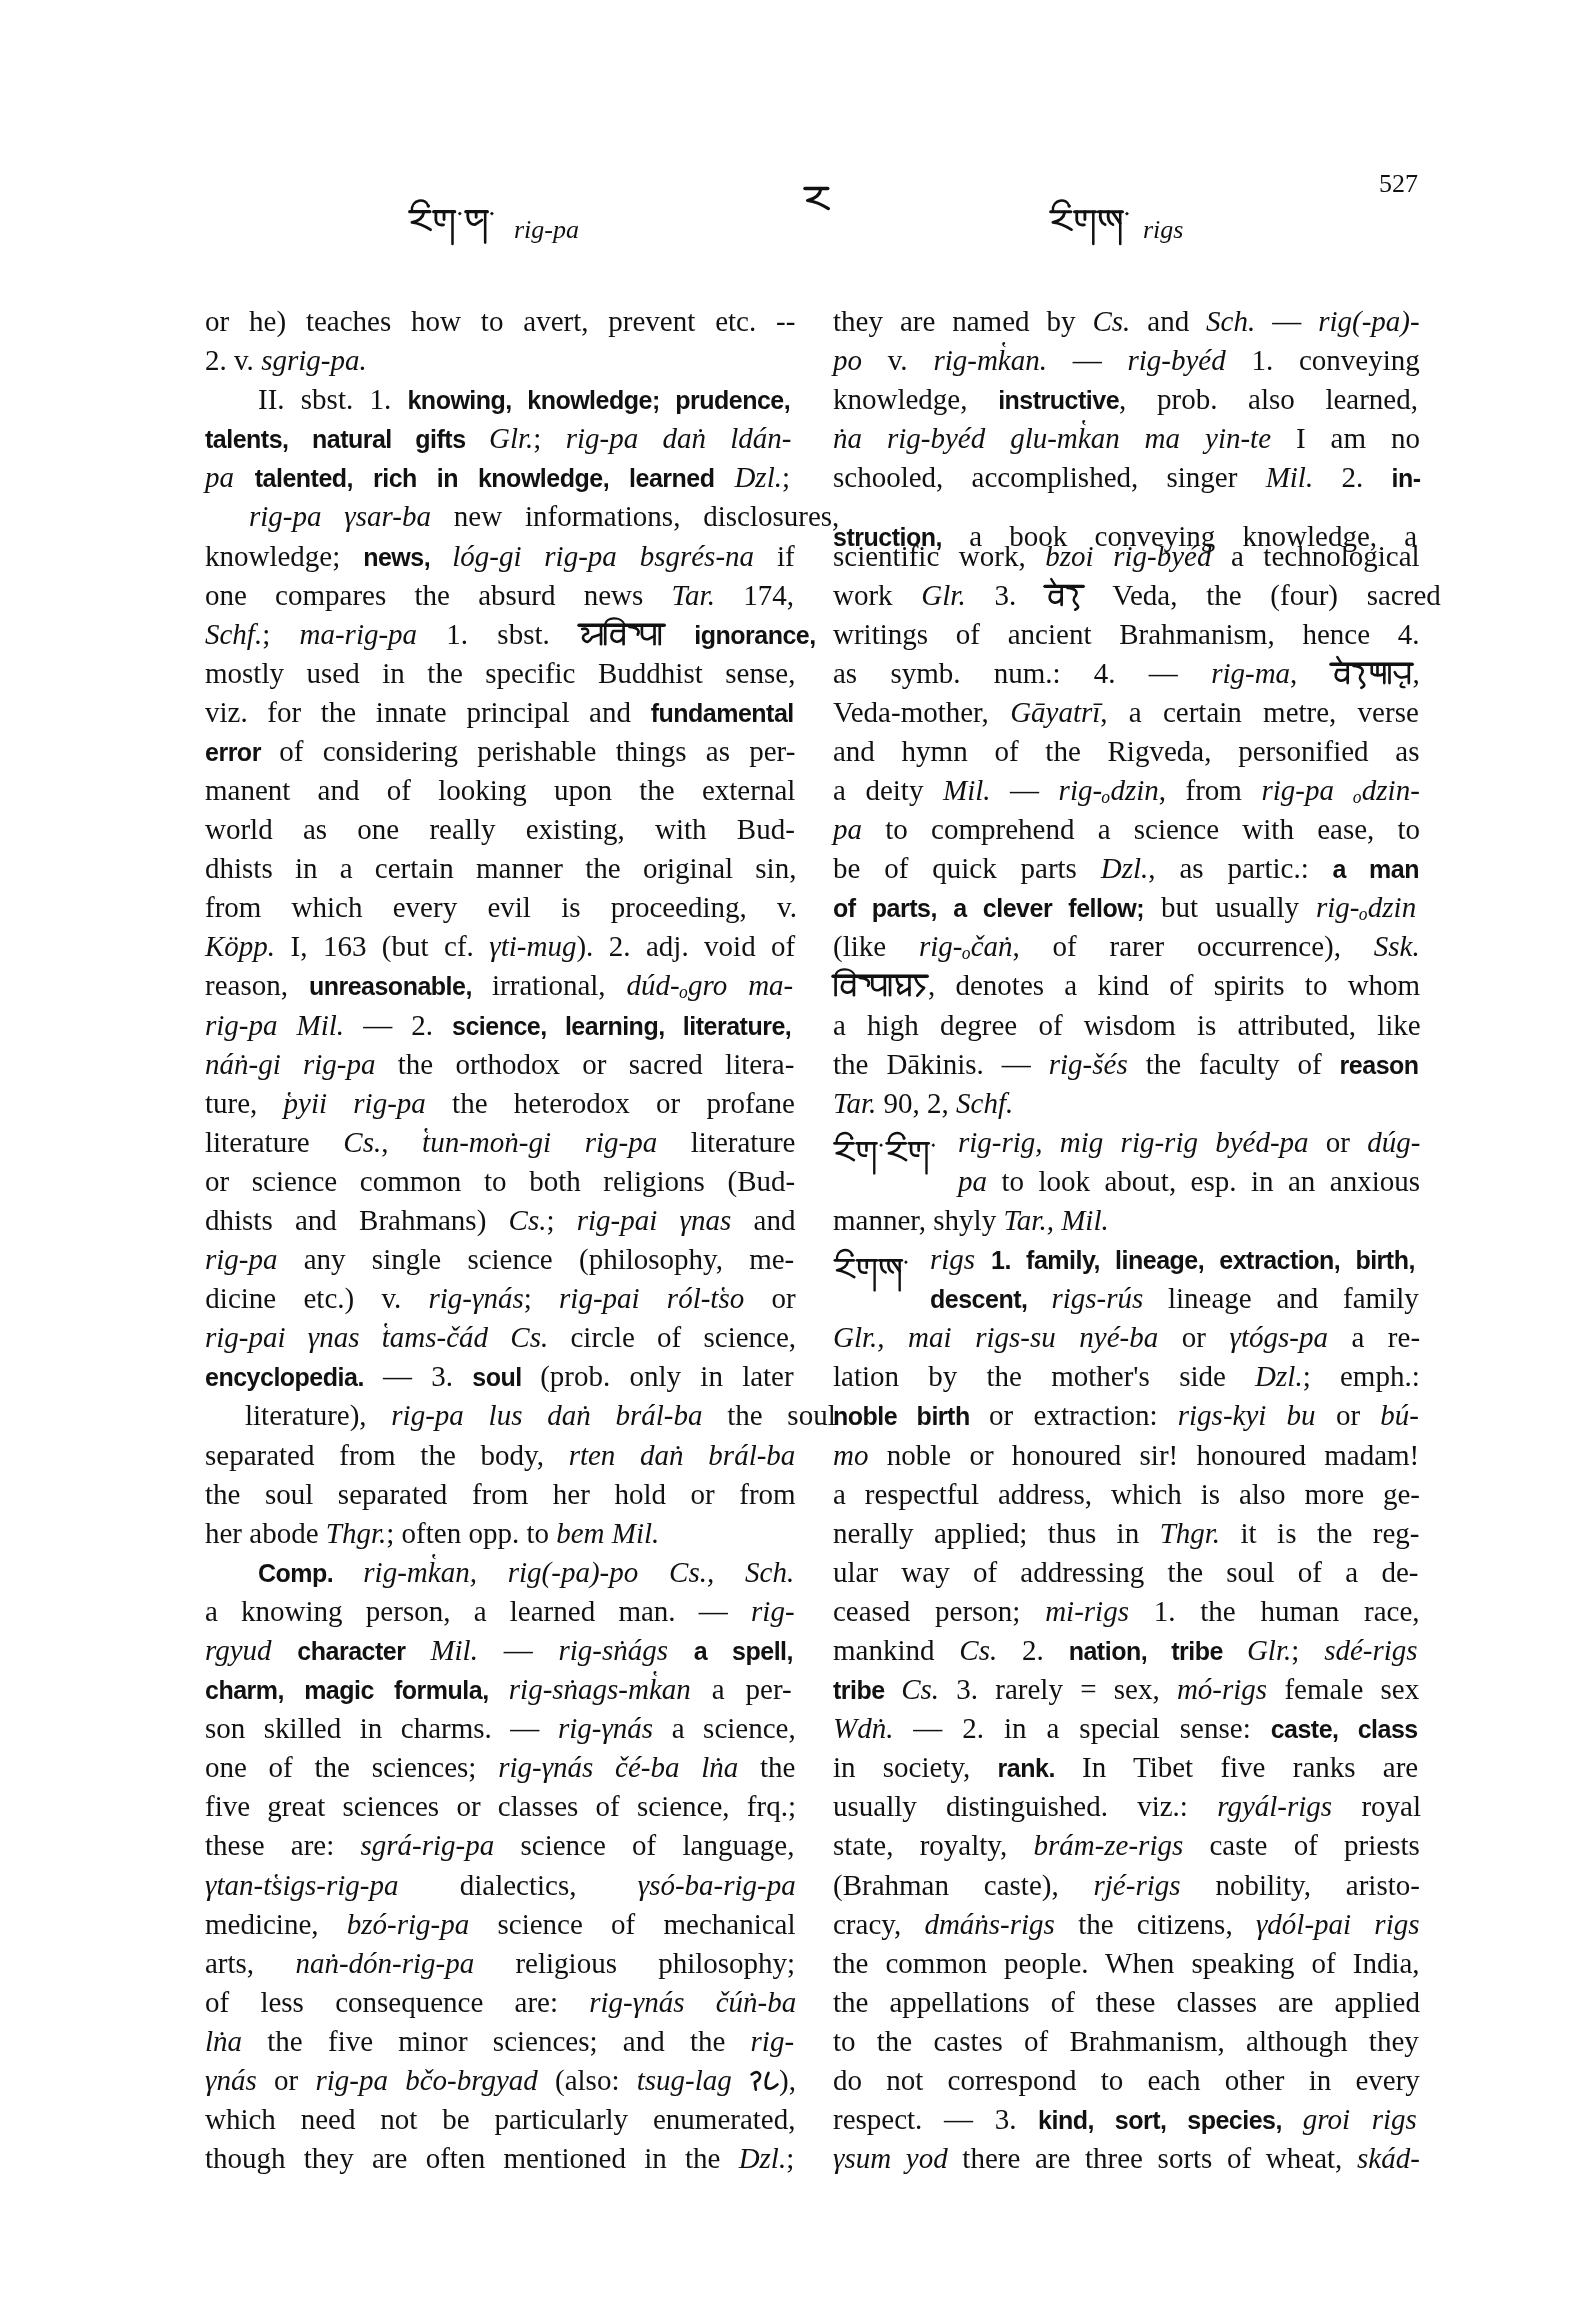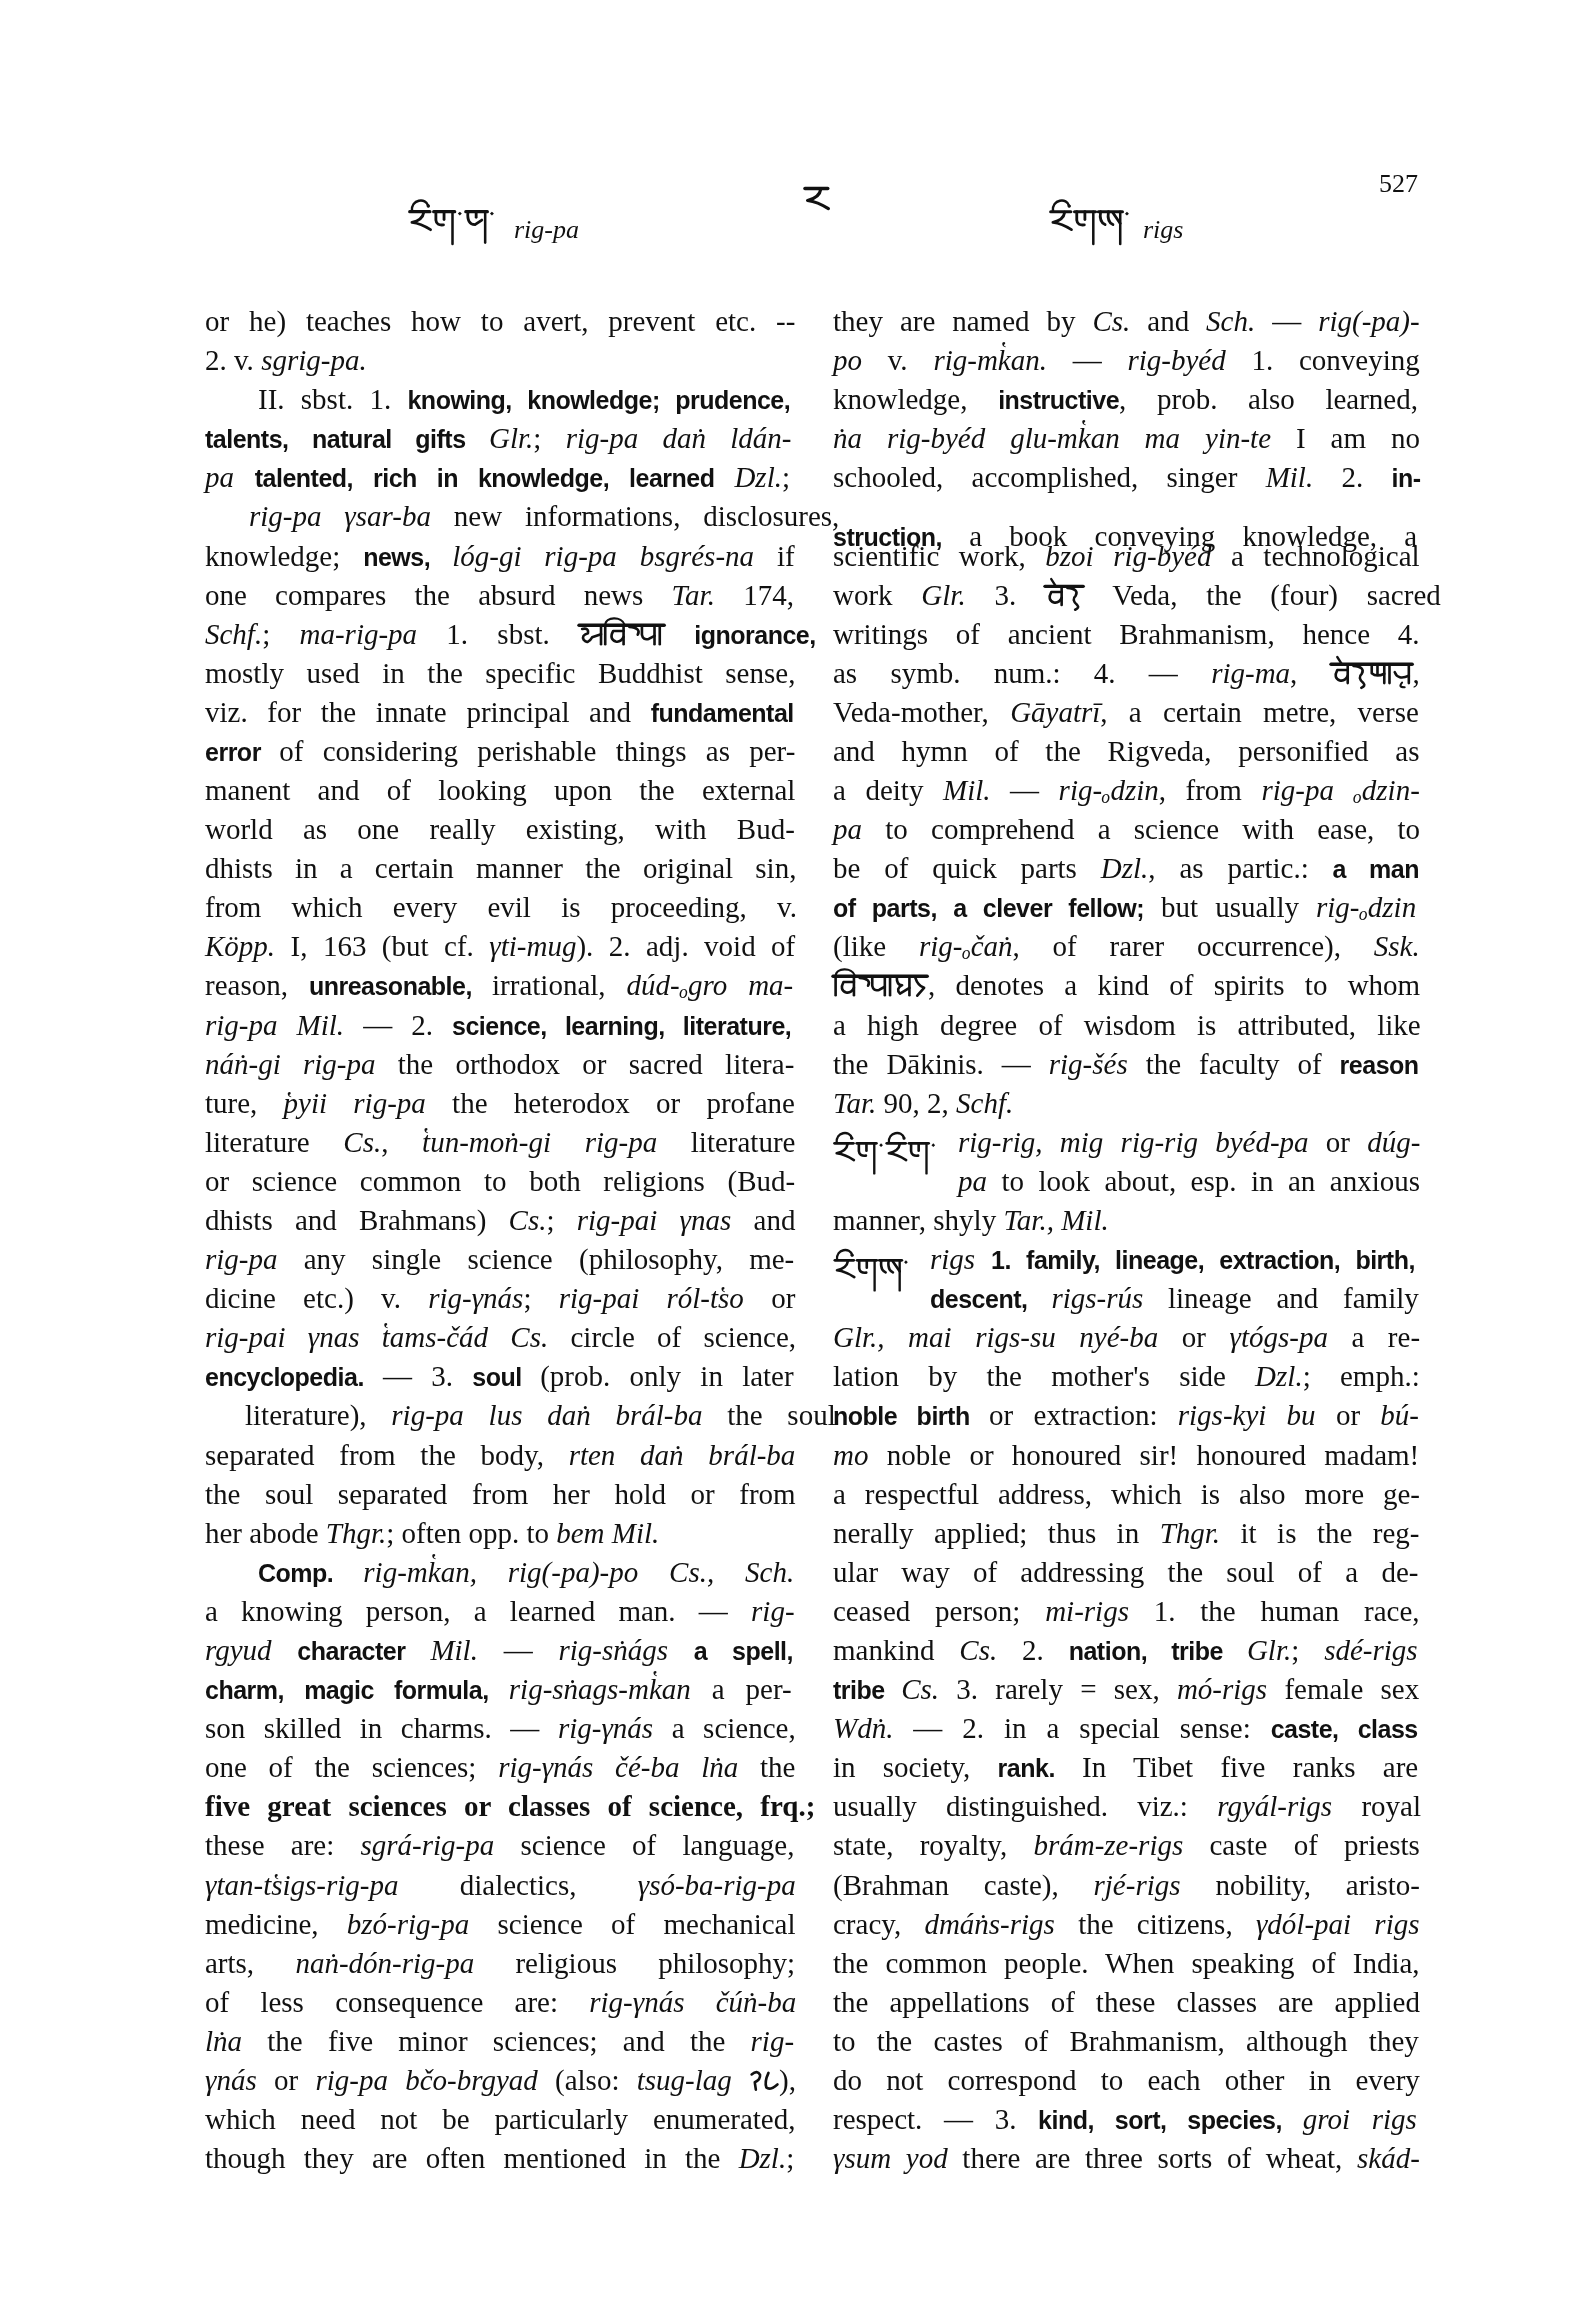--- a/index.html
+++ b/index.html
@@ -108,34 +108,34 @@
       <div class="line" style="top: 586px; padding-left: 0px;"><span class="ln" style="word-spacing: 23px;"><span class="s-r">from which every evil is proceeding, v.</span></span></div>
       <div class="line" style="top: 625px; padding-left: 0px;"><span class="ln" style="word-spacing: 8.2px;"><span class="s-i">Köpp.</span><span class="s-r"> I, 163 (but cf. </span><span class="s-i">γti-mug</span><span class="s-r">). 2. adj. void of</span></span></div>
       <div class="line" style="top: 664px; padding-left: 0px;"><span class="ln" style="word-spacing: 13.7px;"><span class="s-r">reason, </span><span class="s-b">unreasonable, </span><span class="s-r">irrational, </span><span class="s-i">dúd-ₒgro ma-</span></span></div>
       <div class="line" style="top: 704px; padding-left: 0px;"><span class="ln" style="word-spacing: 11.8px;"><span class="s-i">rig-pa Mil.</span><span class="s-r"> — 2. </span><span class="s-b">science, learning, literature,</span></span></div>
       <div class="line" style="top: 743px; padding-left: 0px;"><span class="ln" style="word-spacing: 15px;"><span class="s-i">náṅ-gi rig-pa </span><span class="s-r">the orthodox or sacred litera-</span></span></div>
       <div class="line" style="top: 782px; padding-left: 0px;"><span class="ln" style="word-spacing: 19px;"><span class="s-r">ture, </span><span class="s-i">p̔yii rig-pa </span><span class="s-r">the heterodox or profane</span></span></div>
       <div class="line" style="top: 821px; padding-left: 0px;"><span class="ln" style="word-spacing: 26.4px;"><span class="s-r">literature </span><span class="s-i">Cs.</span><span class="s-r">, </span><span class="s-i">t̔un-moṅ-gi rig-pa </span><span class="s-r">literature</span></span></div>
       <div class="line" style="top: 860px; padding-left: 0px;"><span class="ln" style="word-spacing: 15.4px;"><span class="s-r">or science common to both religions (Bud-</span></span></div>
       <div class="line" style="top: 899px; padding-left: 0px;"><span class="ln" style="word-spacing: 15px;"><span class="s-r">dhists and Brahmans) </span><span class="s-i">Cs.</span><span class="s-r">; </span><span class="s-i">rig-pai γnas </span><span class="s-r">and</span></span></div>
       <div class="line" style="top: 938px; padding-left: 0px;"><span class="ln" style="word-spacing: 19px;"><span class="s-i">rig-pa </span><span class="s-r">any single science (philosophy, me-</span></span></div>
-      <div class="line" style="top: 977px; padding-left: 0px;"><span class="ln" style="word-spacing: 20px;"><span class="s-r">dicine etc.) v. </span><span class="s-i">rig-γnás</span><span class="s-r">; </span><span class="s-i">rig-pai ról-ts̔o </span><span class="s-r">or</span></span></div>
+      <div class="line" style="top: 977px; padding-left: 0px; text-align: center;"><span class="ln" style="word-spacing: 20px;"><span class="s-r">dicine etc.) v. </span><span class="s-i">rig-γnás</span><span class="s-r">; </span><span class="s-i">rig-pai ról-ts̔o </span><span class="s-r">or</span></span></div>
       <div class="line" style="top: 1016px; padding-left: 0px;"><span class="ln" style="word-spacing: 15px;"><span class="s-i">rig-pai γnas t̔ams-čád Cs.</span><span class="s-r"> circle of science,</span></span></div>
       <div class="line" style="top: 1055px; padding-left: 0px;"><span class="ln" style="word-spacing: 12px;"><span class="s-b">encyclopedia.</span><span class="s-r"> — 3. </span><span class="s-b">soul </span><span class="s-r">(prob. only in later</span></span></div>
       <div class="line" style="top: 1094px; padding-left: 0px; margin-left: 40px;"><span class="ln" style="word-spacing: 17.5px;"><span class="s-r">literature), </span><span class="s-i">rig-pa lus daṅ brál-ba </span><span class="s-r">the soul</span></span></div>
       <div class="line" style="top: 1134px; padding-left: 0px;"><span class="ln" style="word-spacing: 17.5px;"><span class="s-r">separated from the body, </span><span class="s-i">rten daṅ brál-ba</span></span></div>
       <div class="line" style="top: 1173px; padding-left: 0px;"><span class="ln" style="word-spacing: 17.3px;"><span class="s-r">the soul separated from her hold or from</span></span></div>
       <div class="line end" style="top: 1212px; padding-left: 0px;"><span class="ln"><span class="s-r">her abode </span><span class="s-i">Thgr.</span><span class="s-r">; often opp. to </span><span class="s-i">bem Mil.</span></span></div>
       <div class="line" style="top: 1251px; padding-left: 53px;"><span class="ln" style="word-spacing: 23.6px;"><span class="s-b">Comp. </span><span class="s-i">rig-mk̔an, rig(-pa)-po Cs., Sch.</span></span></div>
       <div class="line" style="top: 1290px; padding-left: 0px;"><span class="ln" style="word-spacing: 16px;"><span class="s-r">a knowing person, a learned man. — </span><span class="s-i">rig-</span></span></div>
       <div class="line" style="top: 1329px; padding-left: 0px;"><span class="ln" style="word-spacing: 18.5px;"><span class="s-i">rgyud </span><span class="s-b">character </span><span class="s-i">Mil.</span><span class="s-r"> — </span><span class="s-i">rig-sṅágs </span><span class="s-b">a spell,</span></span></div>
       <div class="line" style="top: 1368px; padding-left: 0px;"><span class="ln" style="word-spacing: 13.7px;"><span class="s-b">charm, magic formula, </span><span class="s-i">rig-sṅags-mk̔an </span><span class="s-r">a per-</span></span></div>
       <div class="line" style="top: 1407px; padding-left: 0px;"><span class="ln" style="word-spacing: 11.3px;"><span class="s-r">son skilled in charms. — </span><span class="s-i">rig-γnás </span><span class="s-r">a science,</span></span></div>
       <div class="line" style="top: 1446px; padding-left: 0px;"><span class="ln" style="word-spacing: 14.5px;"><span class="s-r">one of the sciences; </span><span class="s-i">rig-γnás čé-ba lṅa </span><span class="s-r">the</span></span></div>
-      <div class="line" style="top: 1485px; padding-left: 0px;"><span class="ln" style="word-spacing: 10px; font-weight: bold;"><span class="s-r">five great sciences or classes of science, frq.;</span></span></div>
+      <div class="line" style="top: 1485px; padding-left: 0px;"><span class="ln" style="word-spacing: 10px;"><span class="s-r">five great sciences or classes of science, frq.;</span></span></div>
       <div class="line" style="top: 1524px; padding-left: 0px;"><span class="ln" style="word-spacing: 19px;"><span class="s-r">these are: </span><span class="s-i">sgrá-rig-pa </span><span class="s-r">science of language,</span></span></div>
       <div class="line" style="top: 1564px; padding-left: 0px;"><span class="ln" style="word-spacing: 54px;"><span class="s-i">γtan-ts̔igs-rig-pa </span><span class="s-r">dialectics, </span><span class="s-i">γsó-ba-rig-pa</span></span></div>
       <div class="line" style="top: 1603px; padding-left: 0px;"><span class="ln" style="word-spacing: 21px;"><span class="s-r">medicine, </span><span class="s-i">bzó-rig-pa </span><span class="s-r">science of mechanical</span></span></div>
       <div class="line" style="top: 1642px; padding-left: 0px;"><span class="ln" style="word-spacing: 34px;"><span class="s-r">arts, </span><span class="s-i">naṅ-dón-rig-pa </span><span class="s-r">religious philosophy;</span></span></div>
       <div class="line" style="top: 1681px; padding-left: 0px;"><span class="ln" style="word-spacing: 24px;"><span class="s-r">of less consequence are: </span><span class="s-i">rig-γnás čúṅ-ba</span></span></div>
       <div class="line" style="top: 1720px; padding-left: 0px;"><span class="ln" style="word-spacing: 18px;"><span class="s-i">lṅa </span><span class="s-r">the five minor sciences; and the </span><span class="s-i">rig-</span></span></div>
       <div class="line" style="top: 1759px; padding-left: 0px;"><span class="ln" style="word-spacing: 10px;"><span class="s-i">γnás </span><span class="s-r">or </span><span class="s-i">rig-pa bčo-brgyad </span><span class="s-r">(also: </span><span class="s-i">tsug-lag </span><span class="s-t glyph" style="vertical-align: -5.2px;"><span class="src">༡༨</span><svg width="30" height="33" viewBox="0 -0.35 1.1400000000000001 1.25">
               <path d="M0.1 0.12Q0.32 -0.06 0.42 0.14Q0.44 0.32 0.22 0.42L0.26 0.7" fill="none" stroke="#111" stroke-width="0.1" stroke-linecap="round" stroke-linejoin="round"></path>
               <path d="M0.74 0.06Q0.58 0.4 0.66 0.62Q0.8 0.74 1.08 0.5" fill="none" stroke="#111" stroke-width="0.1" stroke-linecap="round" stroke-linejoin="round"></path>
             </svg></span><span class="s-r">),</span></span></div>

